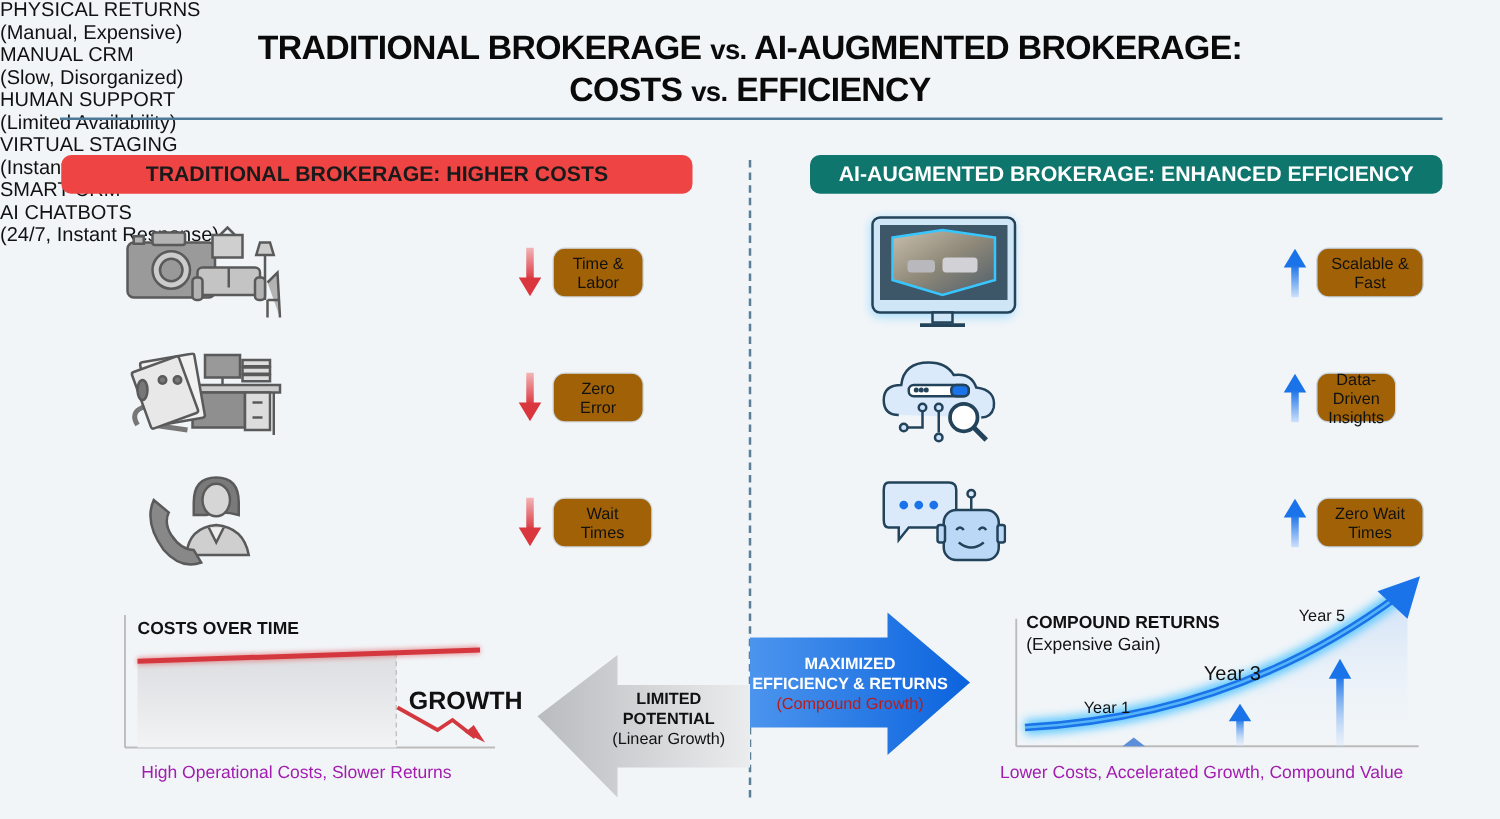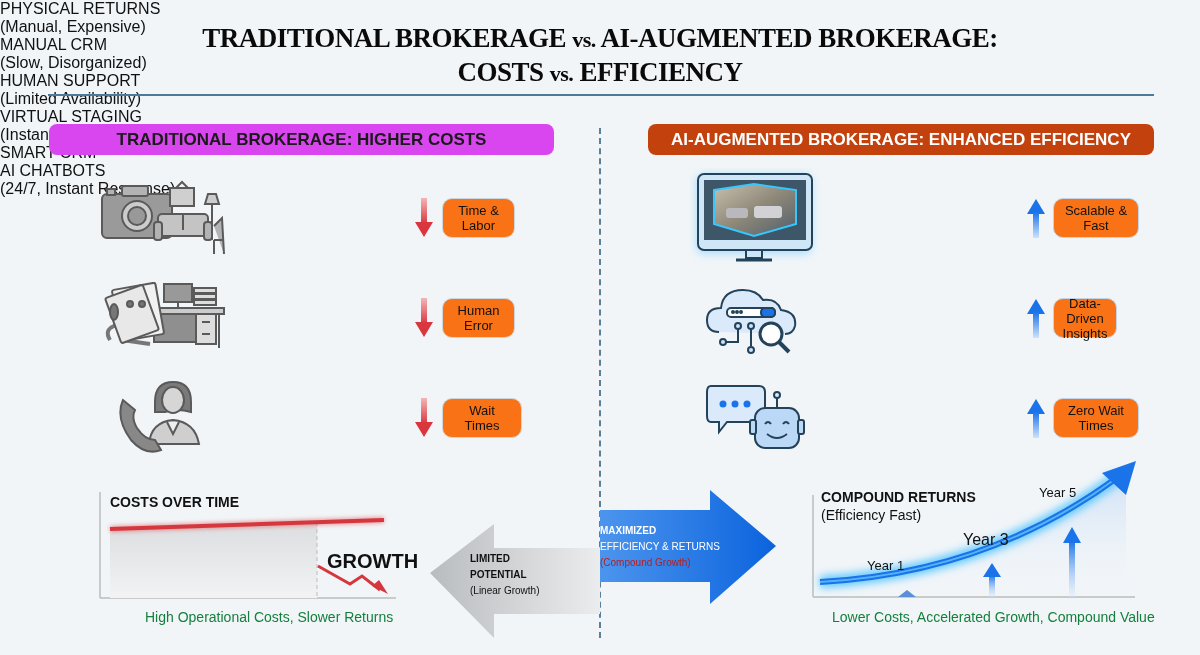--- a/index.html
+++ b/index.html
@@ -7,48 +7,48 @@
   body {
     background: #f1f5f8;
     font-family: "Liberation Sans", sans-serif;
     color: #111;
     position: relative;
   }
   .title {
     position: absolute; left: 0; top: 22px; width: 1200px;
     text-align: center; font-weight: bold; font-size: 27px; line-height: 32px;
     letter-spacing: -0.5px; color: #0a0a0a;
-    font-family: Liberation Serif, serif;
+    font-family: Liberation Sans, sans-serif;
   }
   .title .vs { font-size: 22px; }
   .title-rule {
     position: absolute; left: 48px; top: 94px; width: 1106px; height: 2px; background: #4d7a99;
   }
   .divider {
     position: absolute; left: 599px; top: 128px; height: 510px; width: 0;
     border-left: 2px dashed #5a7f96;
   }
   .section-header {
     position: absolute; top: 124px; height: 31px; border-radius: 8px;
     display: flex; align-items: center; justify-content: center;
     font-weight: bold; font-size: 17px;
   }
-  .sh-left { left: 49px; width: 505px; background: #d946ef; color: #1a1a1a; }
-  .sh-right { left: 648px; width: 506px; background: #c2410c; color: #fff; }
+  .sh-left { left: 49px; width: 505px; background: #ef4444; color: #1a1a1a; }
+  .sh-right { left: 648px; width: 506px; background: #0f766e; color: #fff; }
   .trend { position: absolute; width: 20px; height: 40px; }
   .pill {
-    position: absolute; border: 1.5px solid #cfd6dc; border-radius: 10px; background: #f97316;
+    position: absolute; border: 1.5px solid #cfd6dc; border-radius: 10px; background: #a16207;
     font-size: 13px; line-height: 15px; text-align: center;
     display: flex; align-items: center; justify-content: center; padding: 0 8px;
   }
   .pill-blue { border-color: #c4d4e6; }
 
   .chart-box { position: absolute; }
-  .caption { position: absolute; font-size: 14px; color: #15803d; margin-left: 32px; }
-  .arrow-text { position: absolute; text-align: left; font-size: 10px; line-height: 16px; }
+  .caption { position: absolute; font-size: 14px; color: #a21caf; }
+  .arrow-text { position: absolute; text-align: center; font-size: 13px; line-height: 16px; }
 </style>
 </head>
 <body>
 
 <div class="title">
   <div><span>TRADITIONAL BROKERAGE </span><span class="vs">vs.</span><span> AI-AUGMENTED BROKERAGE:</span></div>
   <div><span>COSTS </span><span class="vs">vs.</span><span> EFFICIENCY</span></div>
 </div>
 <div class="title-rule"></div>
 
@@ -129,21 +129,21 @@
         <linearGradient id="gr2" x1="0" y1="0" x2="0" y2="1">
           <stop offset="0" stop-color="#f3b5b7"></stop>
           <stop offset="1" stop-color="#d9363e"></stop>
         </linearGradient>
       </defs>
     <rect x="7" y="0" width="6" height="26" fill="url(#gr2)"></rect>
       <path d="M1 24 L19 24 L10 39 Z" fill="#d9363e"></path>
   </svg>
   <div class="pill" style="left:442px;top:298px;width:73px;height:40px">
     <div>
-        <div>Human</div>
+        <div>Zero</div>
         <div>Error</div>
       </div>
   </div>
 </div>
 
 <div>
   <svg class="icon" style="position:absolute;left:115px;top:378px" width="100" height="80" viewBox="0 0 100 80">
     <g stroke="#5a5a5a" stroke-width="2">
       <path d="M58 4 Q40 4 40 24 L40 34 L50 34 Q62 30 76 34 L76 24 Q76 4 58 4 Z" fill="#7a7a7a"></path>
       <ellipse cx="58" cy="22" rx="11" ry="13" fill="#d6d6d6"></ellipse>
@@ -331,21 +331,21 @@
   <path d="M2 85 L66 36 L66 60 L172 60 L172 126 L66 126 L66 150 Z" fill="url(#gArrow)"></path>
   <path d="M172 22 L282 22 L282 2 L348 58 L282 116 L282 94 L172 94 Z" fill="url(#bArrow)"></path>
 </svg>
 <div class="arrow-text" style="left:470px;top:551px;width:130px;color:#111">
   <div style="font-weight:bold">LIMITED</div>
   <div style="font-weight:bold">POTENTIAL</div>
   <div>(Linear Growth)</div>
 </div>
 <div class="arrow-text" style="left:600px;top:523px;width:160px;color:#fff">
   <div style="font-weight:bold">MAXIMIZED</div>
-  <div style="font-weight:normal">EFFICIENCY &amp; RETURNS</div>
+  <div style="font-weight:bold">EFFICIENCY &amp; RETURNS</div>
   <div style="color:#b91c1c">(Compound Growth)</div>
 </div>
 
 <div>
   <svg class="chart-box" style="left:808px;top:455px" width="340" height="150" viewBox="0 0 340 150">
     <defs>
       <linearGradient id="bfill" x1="0" y1="0" x2="0" y2="1">
           <stop offset="0" stop-color="#c9ddf7"></stop>
           <stop offset="1" stop-color="#f1f5f8" stop-opacity="0"></stop>
         </linearGradient>
@@ -364,18 +364,18 @@
     <rect x="181" y="120" width="6" height="22" fill="url(#bbar)"></rect>
       <path d="M175 122 L184 108 L193 122 Z" fill="#1a73e8"></path>
     <rect x="261" y="86" width="6" height="56" fill="url(#bbar)"></rect>
       <path d="M255 88 L264 72 L273 88 Z" fill="#1a73e8"></path>
     <path d="M12 127 Q180 118 310 22" fill="none" stroke="#5cc8ff" stroke-width="12" filter="url(#bglow)"></path>
     <path d="M12 127 Q180 118 310 22" fill="none" stroke="#1a73e8" stroke-width="6"></path>
     <path d="M12 127 Q180 118 310 22" fill="none" stroke="#6fd0ff" stroke-width="2" opacity="0.7"></path>
     <path d="M294 18 L328 6 L318 40 Z" fill="#1a73e8"></path>
   </svg>
   <div style="position:absolute;left:821px;top:489px;font-size:14px;font-weight:bold">COMPOUND RETURNS</div>
-  <div style="position:absolute;left:821px;top:507px;font-size:14px">(Efficiency Fast)</div>
+  <div style="position:absolute;left:821px;top:507px;font-size:14px">(Expensive Gain)</div>
   <div style="position:absolute;left:867px;top:558px;font-size:13px">Year 1</div>
   <div style="position:absolute;left:963px;top:531px;font-size:16px">Year 3</div>
   <div style="position:absolute;left:1039px;top:485px;font-size:13px">Year 5</div>
   <div class="caption" style="left:800px;top:609px">Lower Costs, Accelerated Growth, Compound Value</div>
 </div>
 
 </body></html>

